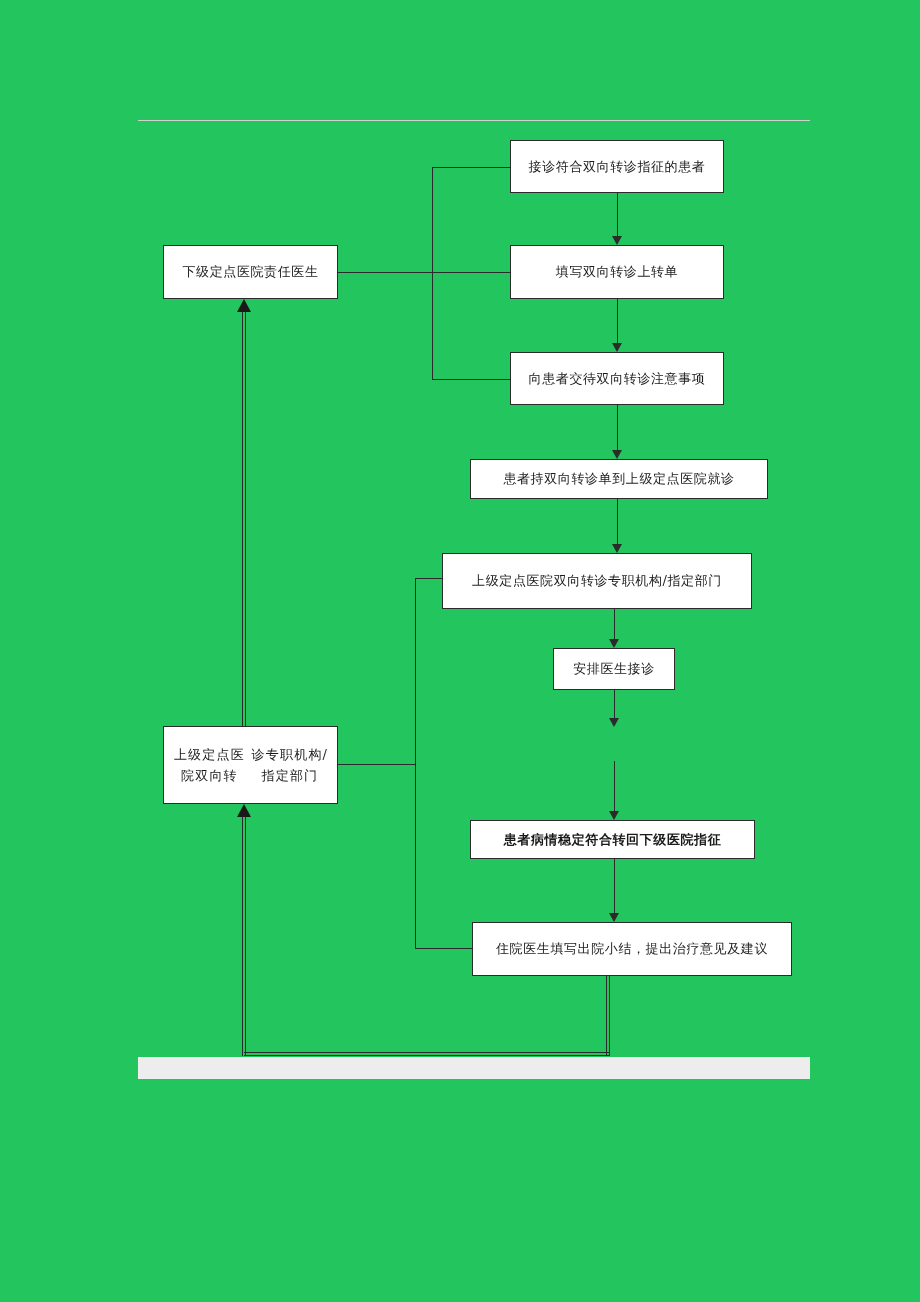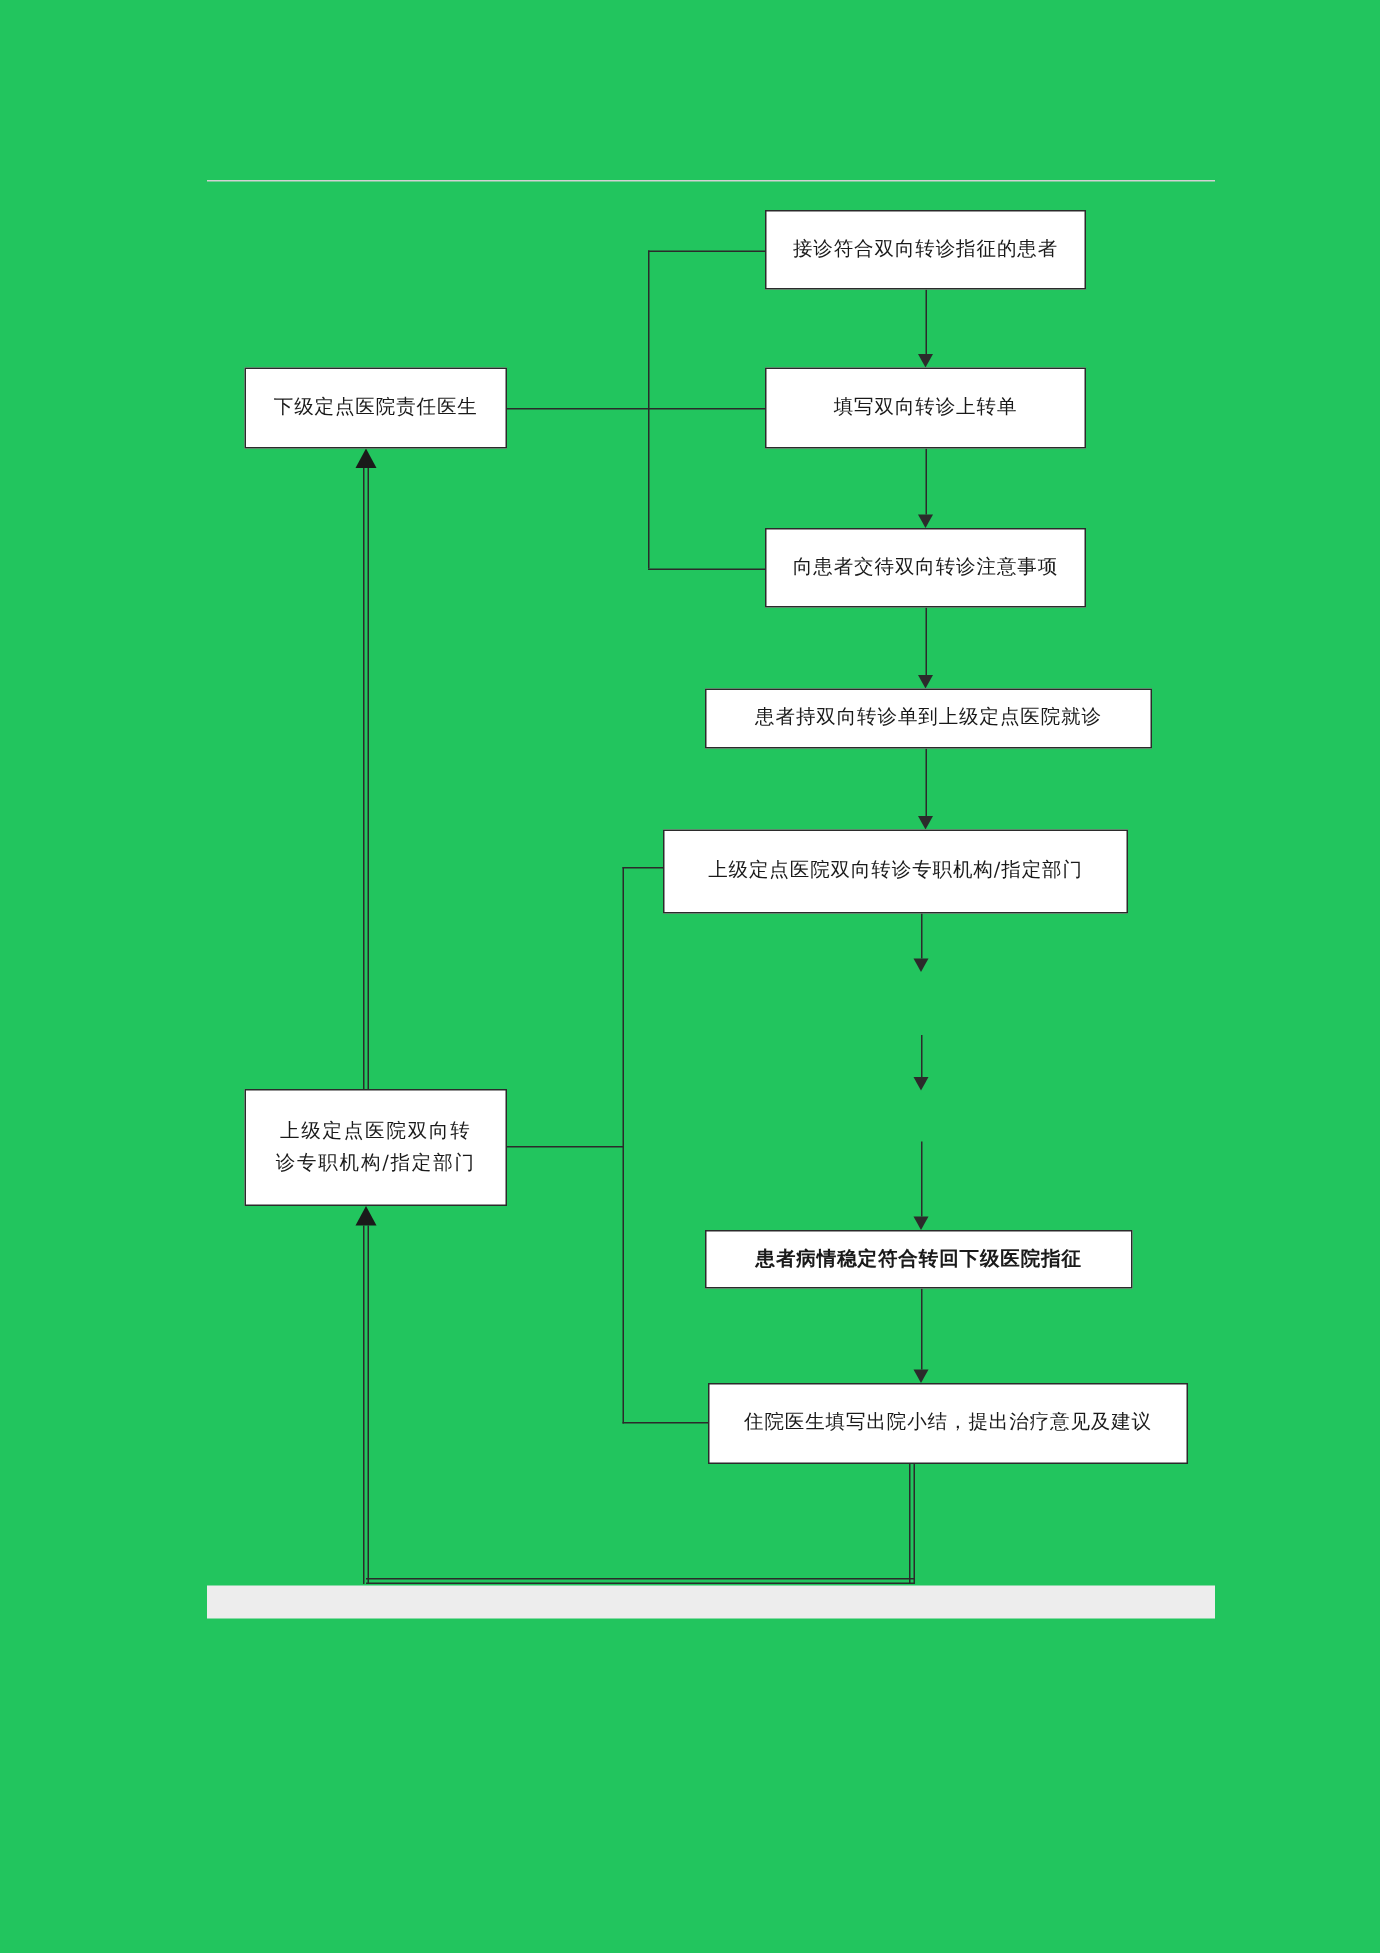--- a/index.html
+++ b/index.html
@@ -118,29 +118,30 @@
   <div class="node" style="left:510px; top:140px; width:214px; height:53px;">接诊符合双向转诊指征的患者</div>
 
   <div class="node" style="left:510px; top:245px; width:214px; height:54px;">填写双向转诊上转单</div>
 
   <div class="node" style="left:510px; top:352px; width:214px; height:53px;">向患者交待双向转诊注意事项</div>
 
   <div class="node" style="left:470px; top:459px; width:298px; height:40px;">患者持双向转诊单到上级定点医院就诊</div>
 
   <div class="node" style="left:442px; top:553px; width:310px; height:56px;">上级定点医院双向转诊专职机构/指定部门</div>
 
+  <div class="node" style="left:553px; top:648px; width:122px; height:42px;">安排医生接诊</div>
 
 
   <div class="node" style="left:470px; top:820px; width:285px; height:39px;font-weight:bold;">患者病情稳定符合转回下级医院指征</div>
 
   <div class="node" style="left:472px; top:922px; width:320px; height:54px;">住院医生填写出院小结，提出治疗意见及建议</div>
 
   <div class="node" style="left:163px; top:245px; width:175px; height:54px;">下级定点医院责任医生</div>
 
-  <div class="node two-line" style="left:163px; top:726px; width:175px; height:78px; flex-direction:column;">
+  <div class="node two-line" style="left:163px; top:726px; width:175px; height:78px; flex-direction:row;">
     <span>上级定点医院双向转</span>
     <span>诊专职机构/指定部门</span>
   </div>
 
   <div class="line-v" style="left:432px; top:167px; height:212px;"></div>
   <div class="line-h" style="left:432px; top:167px; width:79px;"></div>
   <div class="line-h" style="left:432px; top:379px; width:79px;"></div>
 
   <div class="line-h" style="left:338px; top:272px; width:173px;"></div>
 

